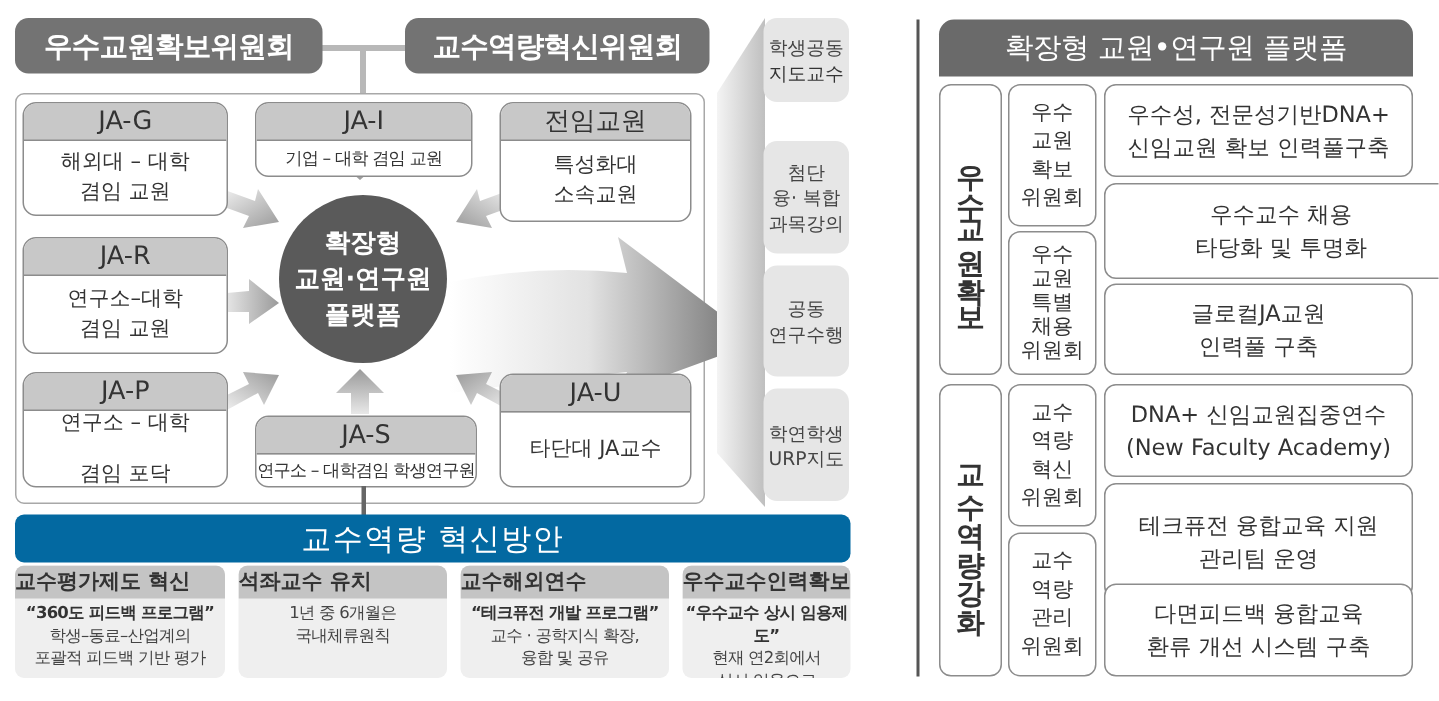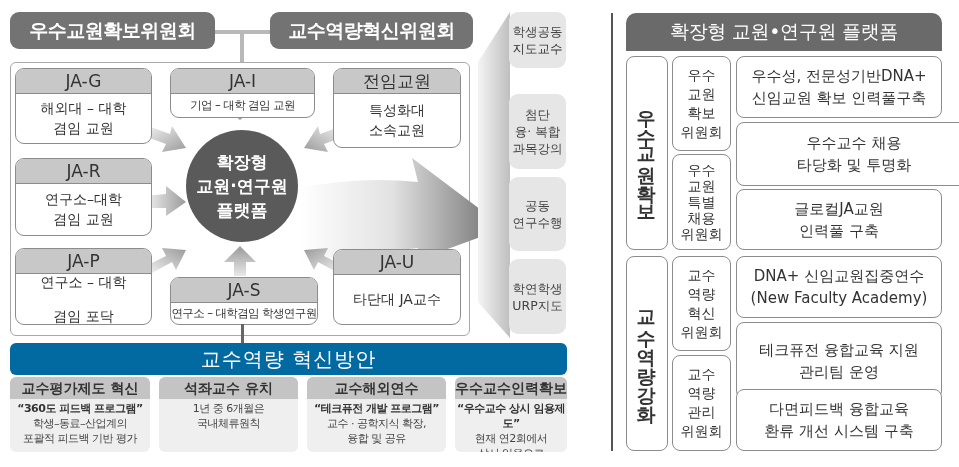--- a/index.html
+++ b/index.html
@@ -24,21 +24,21 @@
          color: #fff; font-weight: bold; font-size: 17px; line-height: 24px; text-align: center; display: flex; flex-direction: column; justify-content: center; }
 
   
   .side { position: absolute; left: 509px; width: 57px; background: #e6e6e6; border-radius: 9px; display: flex; flex-direction: column;
           justify-content: center; align-items: center; text-align: center; font-size: 12.5px; color: #444; line-height: 17px; }
 
   
   .bar { position: absolute; left: 10px; top: 343px; width: 557px; height: 32px; background: #0369a1; color: #fff; border-radius: 6px;
          font-size: 20px; display: flex; align-items: center; justify-content: center; letter-spacing: 1px; }
   .bcard { position: absolute; top: 377px; height: 75px; background: #efefef; border-radius: 6px; overflow: hidden; }
-  .bcard .hd { background: #c4c4c4; text-align: center; font-weight: bold; font-size: 14px; color: #333; height: 22px; line-height: 22px; }
+  .bcard .hd { background: #c4c4c4; text-align: left; font-weight: bold; font-size: 14px; color: #333; height: 22px; line-height: 22px; }
   .bcard .bd { text-align: center; font-size: 11px; color: #444; line-height: 15px; padding-top: 2px; letter-spacing: -0.5px; }
   .bcard .bd .q { font-weight: bold; color: #333; }
 
   .divider { position: absolute; left: 611px; top: 13px; width: 2px; height: 438px; background: #555; }
 
   
   .rtitle { position: absolute; left: 626px; top: 13px; width: 316px; height: 38px; background: #6a6a6a; color: #fff;
             border-radius: 10px 10px 0 0; font-size: 19px; display: flex; align-items: center; justify-content: center; letter-spacing: -0.3px; }
   .rbox { position: absolute; border: 1.5px solid #8c8c8c; border-radius: 8px; background: #fff; display: flex; flex-direction: column;
           justify-content: center; align-items: center; text-align: center; color: #333; }

